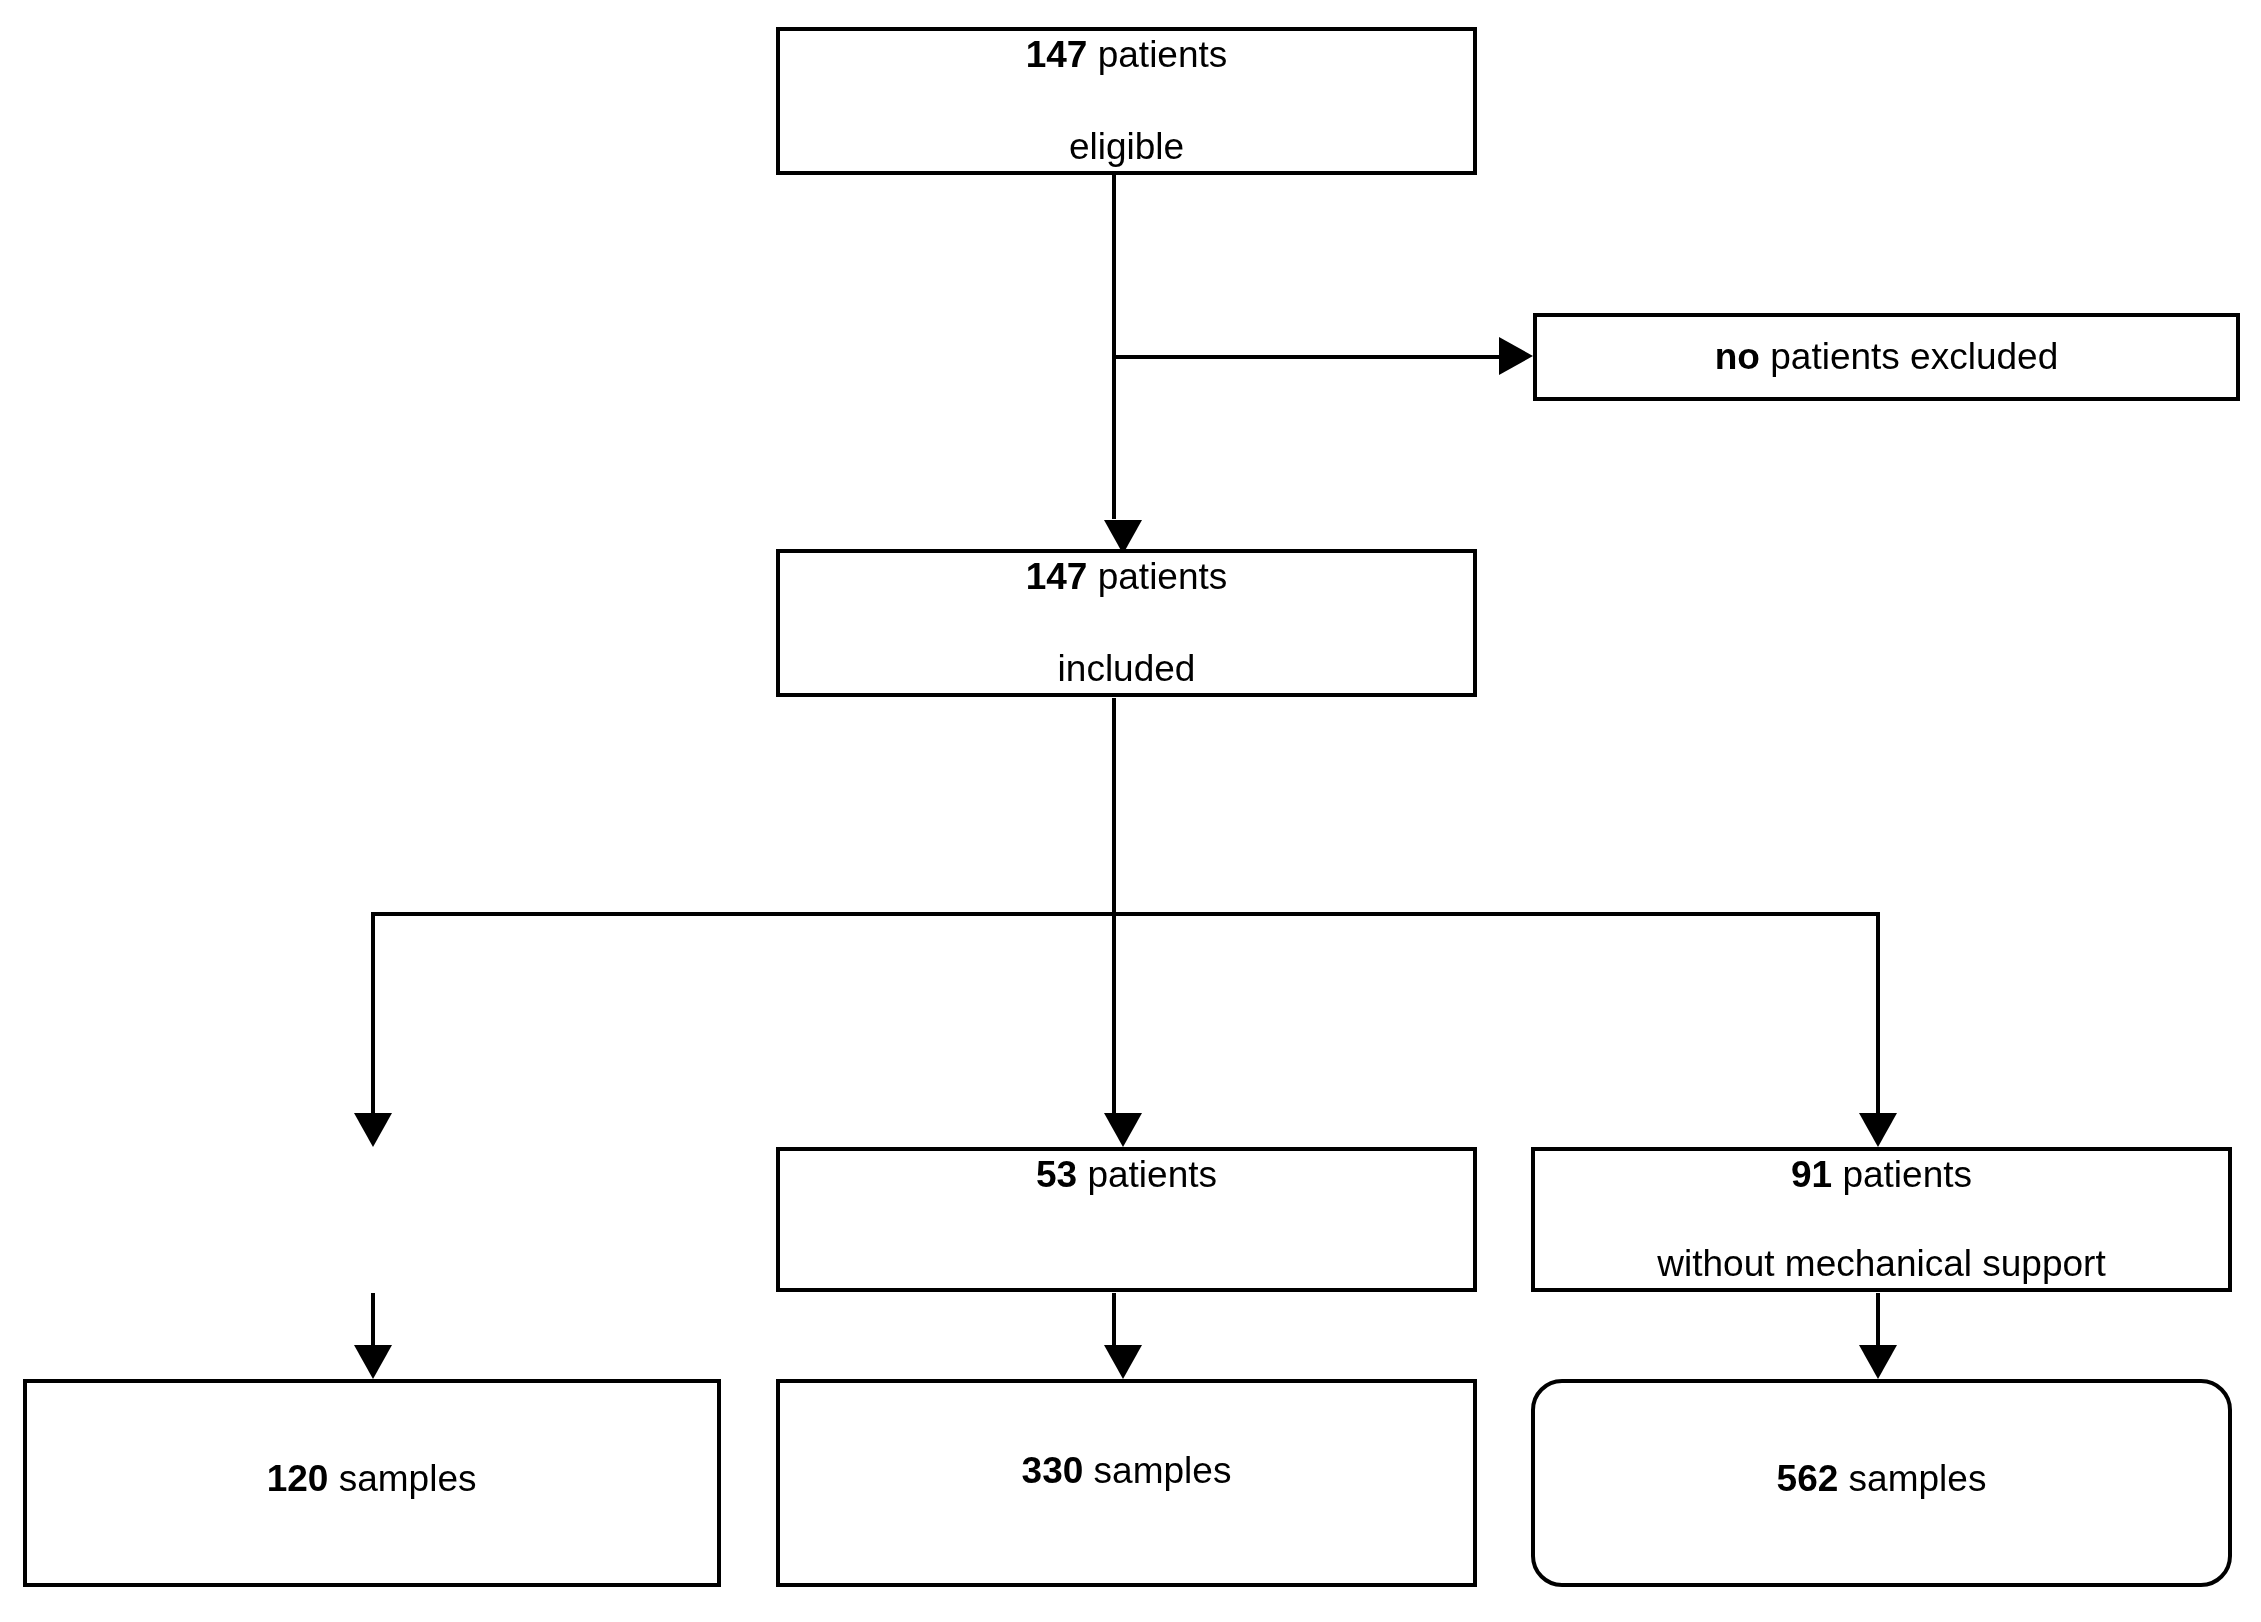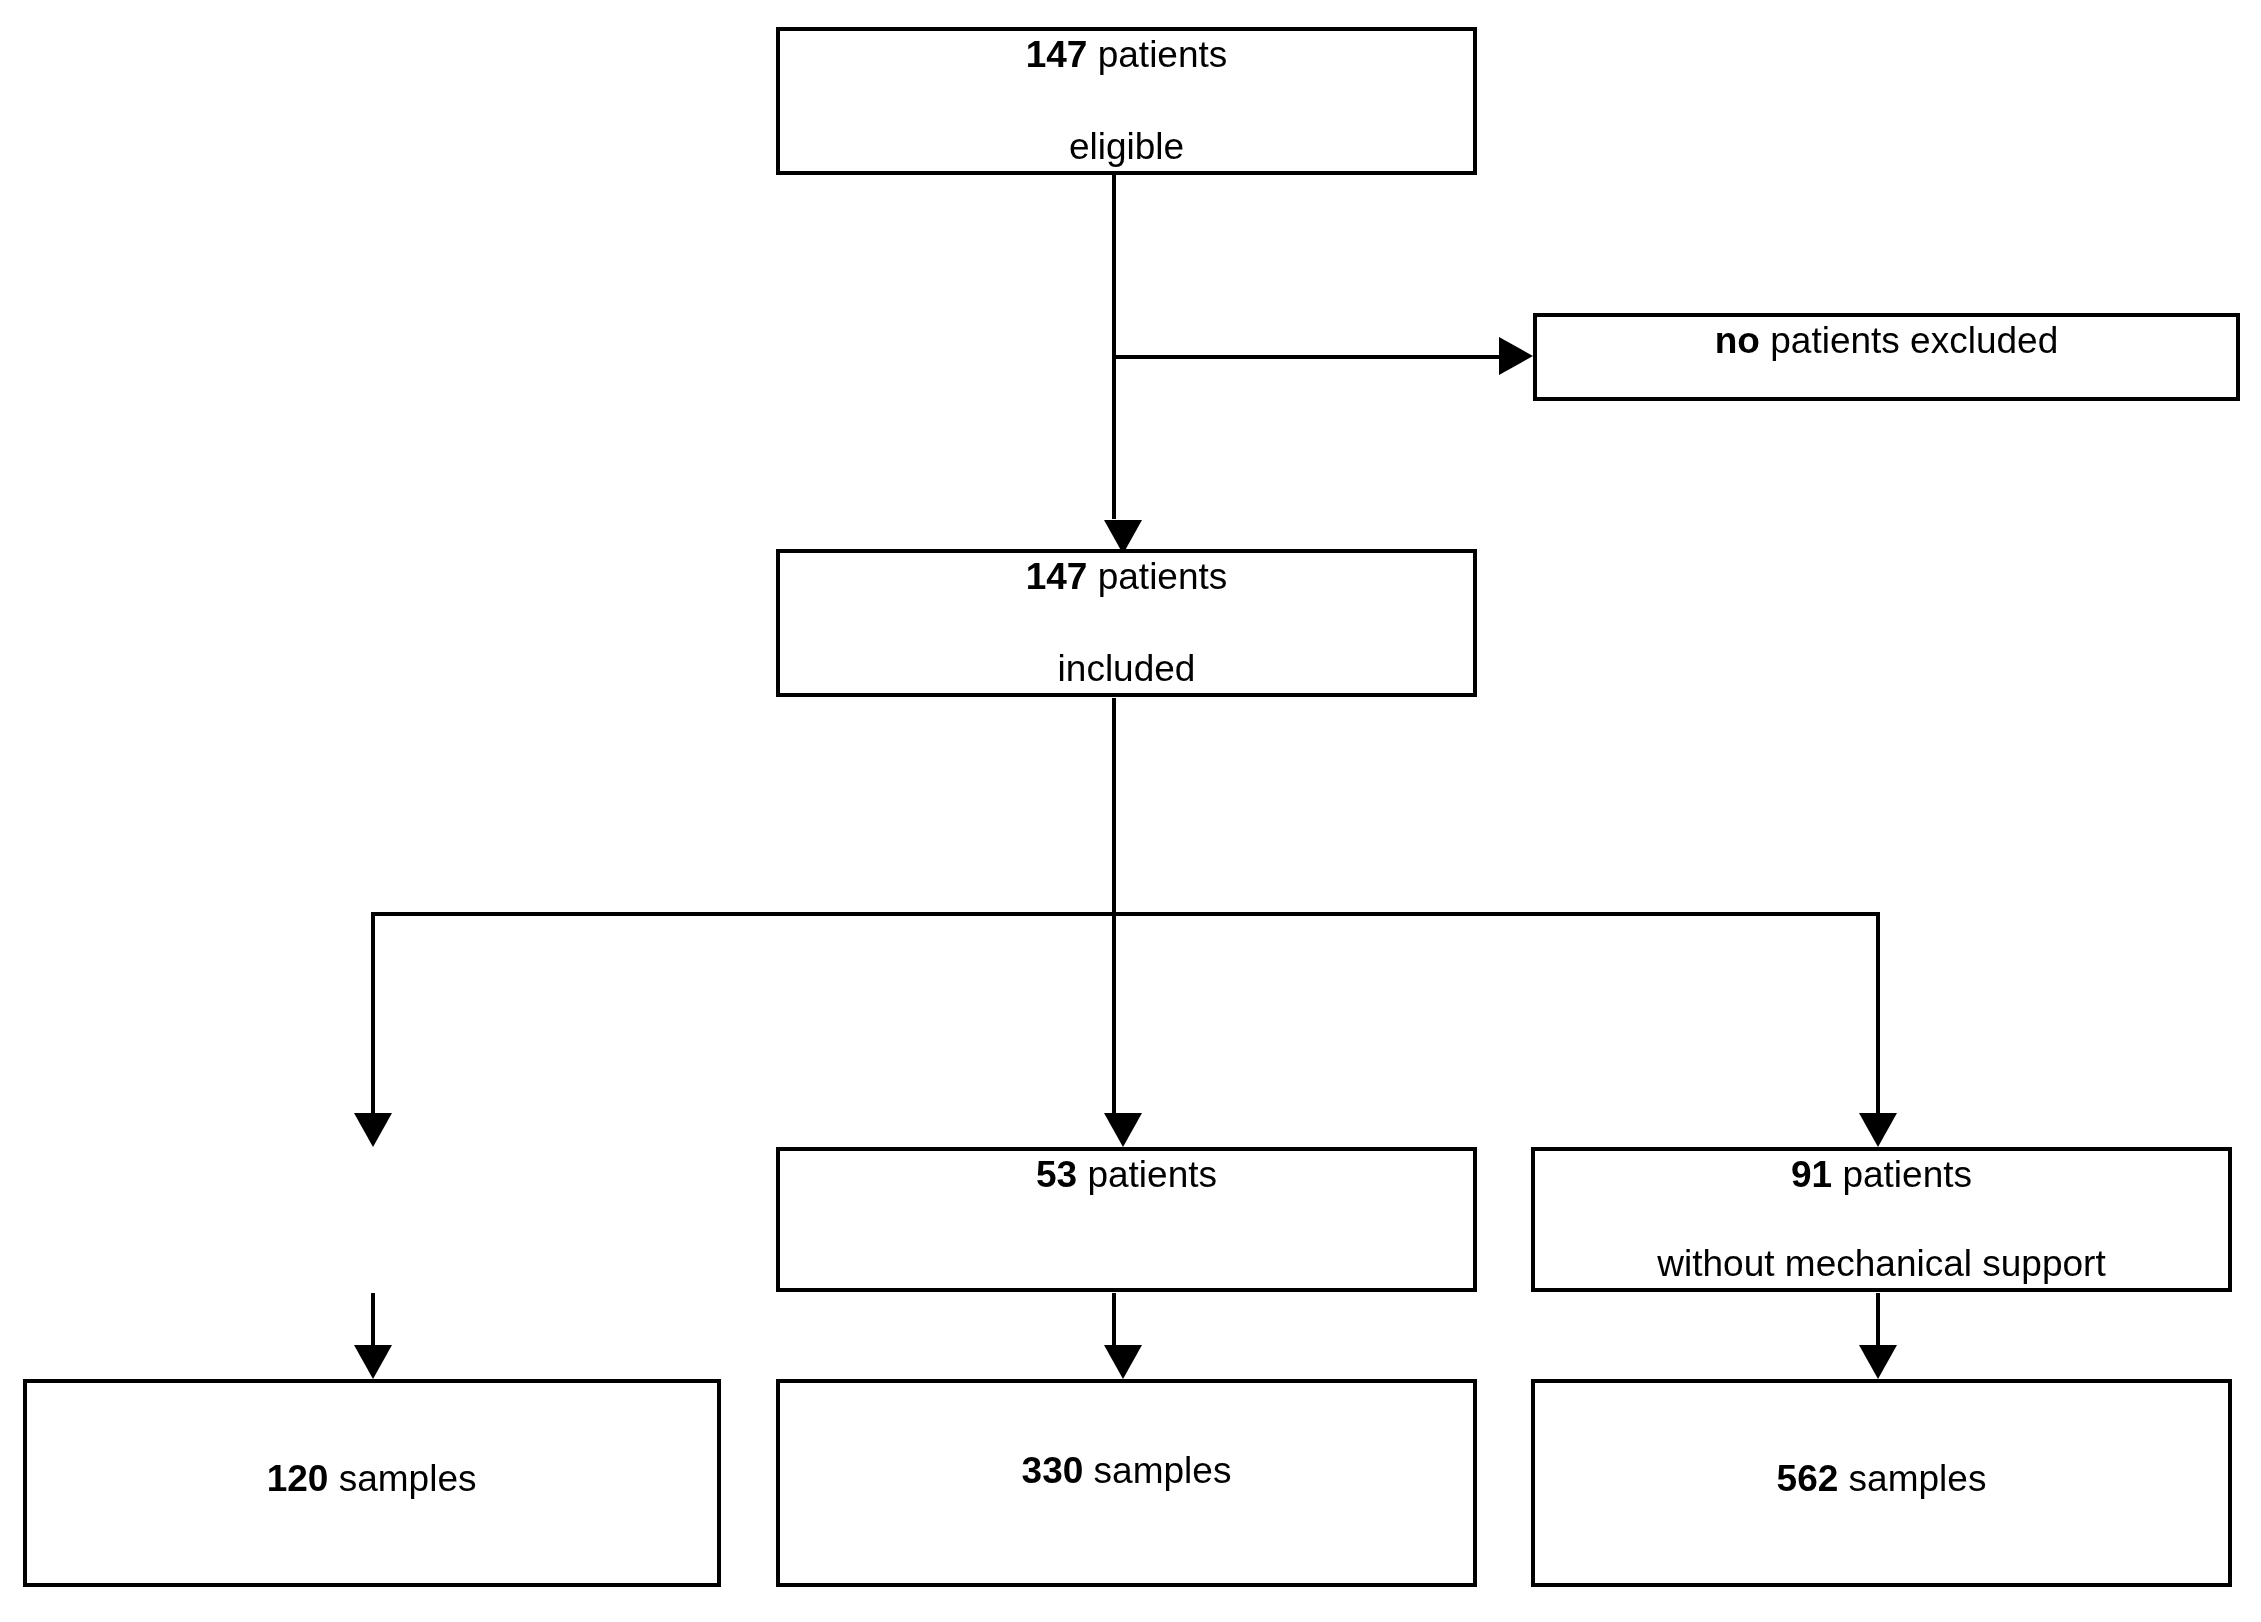--- a/index.html
+++ b/index.html
@@ -30,33 +30,33 @@
     line-height: 1.30;
     font-size: 37px;
     padding: 0 10.7px;
   }
   .node .line { display: block; white-space: nowrap; }
   .node .num { font-weight: bold; }
 
   
   #node-eligible   { left: 776px; top:   27px; width: 701px; height: 148px; }
   #node-excluded   { left: 1533px; top:  313px; width: 707px; height: 88px;
-                     }
+                     justify-content: center; }
   #node-included   { left: 776px; top:  549px; width: 701px; height: 148px; }
 
   #node-ecmo       { left:   22.6px; top: 1147px; width: 698px; height: 145px; }
   #node-vad        { left: 776px; top: 1147px; width: 701px; height: 145px; gap: 9px; }
   #node-nosupport  { left: 1531px; top: 1147px; width: 701px; height: 145px; }
 
   #node-samples-ecmo      { left:   22.6px; top: 1379px; width: 698px; height: 208px;
                             justify-content: flex-start; padding-top: 72px; }
   #node-samples-vad       { left: 776px; top: 1379px; width: 701px; height: 208px;
                             justify-content: flex-start; padding-top: 64px; }
   #node-samples-nosupport { left: 1531px; top: 1379px; width: 701px; height: 208px;
-                            justify-content: flex-start; padding-top: 72px; }
+                            justify-content: flex-start; padding-top: 72px; border-radius: 31px; }
 
   
   .vline {
     position: absolute;
     width: 4.2px;
     background: #000000;
   }
   .hline {
     position: absolute;
     height: 4.2px;

